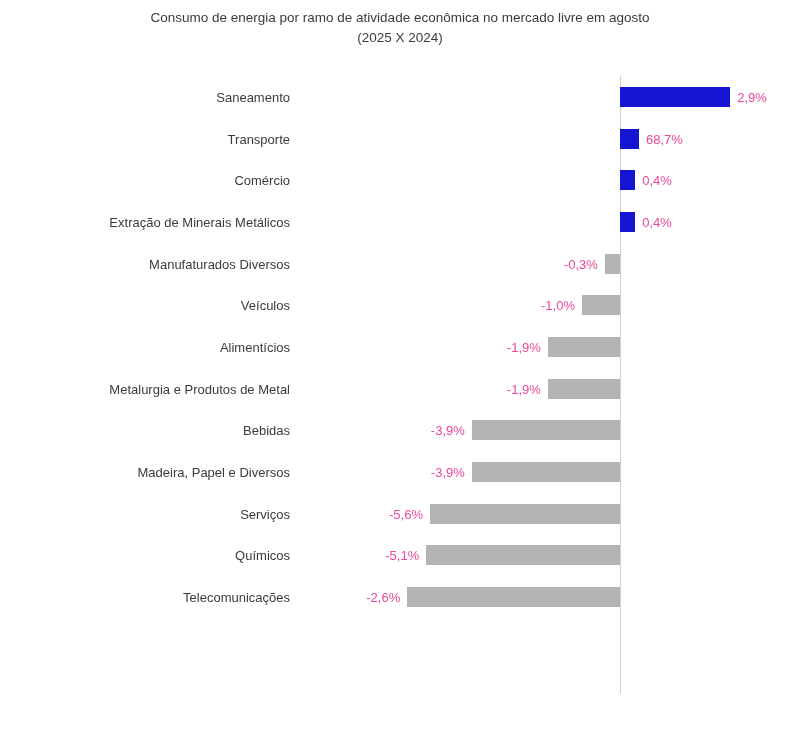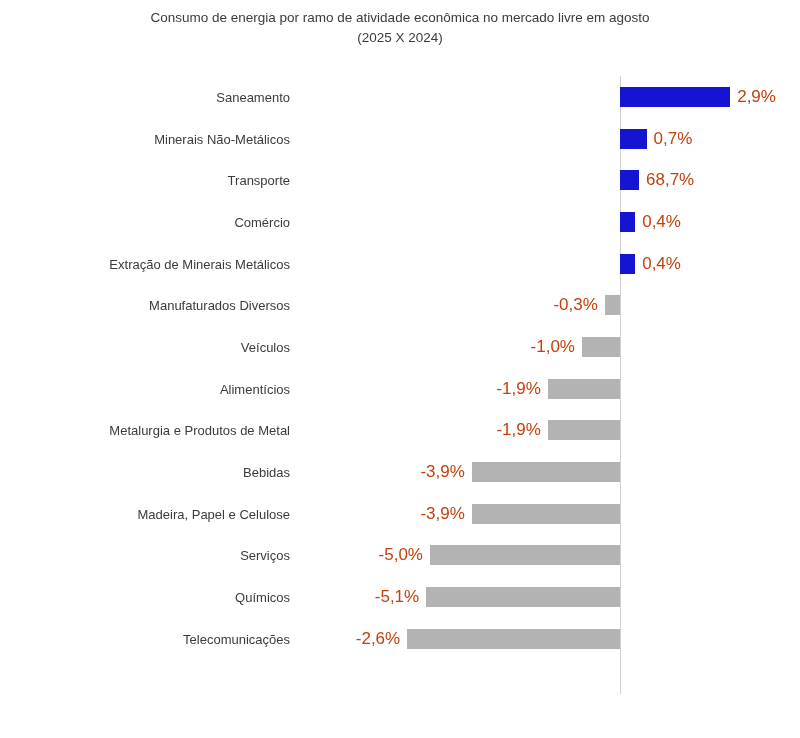--- a/index.html
+++ b/index.html
@@ -70,45 +70,40 @@
   .bar {
     position: absolute;
     top: 50%;
     transform: translateY(-50%);
     height: 20px;
   }
   .val-label {
     position: absolute;
     top: 50%;
     transform: translateY(-50%);
-    font-size: 17px;
-    color: #c2410c;
+    font-size: 13px;
+    color: #ec4899;
     white-space: nowrap;
   }
 </style>
 </head>
 <body>
 
 <div class="chart-wrap">
 
   <div class="chart-title">Consumo de energia por ramo de atividade econômica no mercado livre em agosto
 (2025 X 2024)</div>
 
   <div class="plot">
     <div class="axis-line" style="left:620px;"></div>
     <div class="rows" id="bar-rows">
         <div class="row">
           <div class="cat-label" style="right: 510px;">Saneamento</div>
           <div class="bar" style="width: 110.2px; left: 620px; background: rgb(20, 20, 210);"></div>
           <div class="val-label" style="left: 737.2px;">2,9%</div>
-        </div>
-        <div class="row">
-          <div class="cat-label" style="right: 510px;">Minerais Não-Metálicos</div>
-          <div class="bar" style="width: 26.6px; left: 620px; background: rgb(20, 20, 210);"></div>
-          <div class="val-label" style="left: 653.6px;">0,7%</div>
         </div>
         <div class="row">
           <div class="cat-label" style="right: 510px;">Transporte</div>
           <div class="bar" style="width: 19px; left: 620px; background: rgb(20, 20, 210);"></div>
           <div class="val-label" style="left: 646px;">68,7%</div>
         </div>
         <div class="row">
           <div class="cat-label" style="right: 510px;">Comércio</div>
           <div class="bar" style="width: 15.2px; left: 620px; background: rgb(20, 20, 210);"></div>
           <div class="val-label" style="left: 642.2px;">0,4%</div>
@@ -137,28 +132,28 @@
           <div class="cat-label" style="right: 510px;">Metalurgia e Produtos de Metal</div>
           <div class="bar" style="width: 72.2px; left: 547.8px; background: rgb(179, 179, 179);"></div>
           <div class="val-label" style="right: 259.2px;">-1,9%</div>
         </div>
         <div class="row">
           <div class="cat-label" style="right: 510px;">Bebidas</div>
           <div class="bar" style="width: 148.2px; left: 471.8px; background: rgb(179, 179, 179);"></div>
           <div class="val-label" style="right: 335.2px;">-3,9%</div>
         </div>
         <div class="row">
-          <div class="cat-label" style="right: 510px;">Madeira, Papel e Celulose</div>
+          <div class="cat-label" style="right: 510px;">Madeira, Papel e Diversos</div>
           <div class="bar" style="width: 148.2px; left: 471.8px; background: rgb(179, 179, 179);"></div>
           <div class="val-label" style="right: 335.2px;">-3,9%</div>
         </div>
         <div class="row">
           <div class="cat-label" style="right: 510px;">Serviços</div>
           <div class="bar" style="width: 190px; left: 430px; background: rgb(179, 179, 179);"></div>
-          <div class="val-label" style="right: 377px;">-5,0%</div>
+          <div class="val-label" style="right: 377px;">-5,6%</div>
         </div>
         <div class="row">
           <div class="cat-label" style="right: 510px;">Químicos</div>
           <div class="bar" style="width: 193.8px; left: 426.2px; background: rgb(179, 179, 179);"></div>
           <div class="val-label" style="right: 380.8px;">-5,1%</div>
         </div>
         <div class="row">
           <div class="cat-label" style="right: 510px;">Telecomunicações</div>
           <div class="bar" style="width: 212.8px; left: 407.2px; background: rgb(179, 179, 179);"></div>
           <div class="val-label" style="right: 399.8px;">-2,6%</div>

